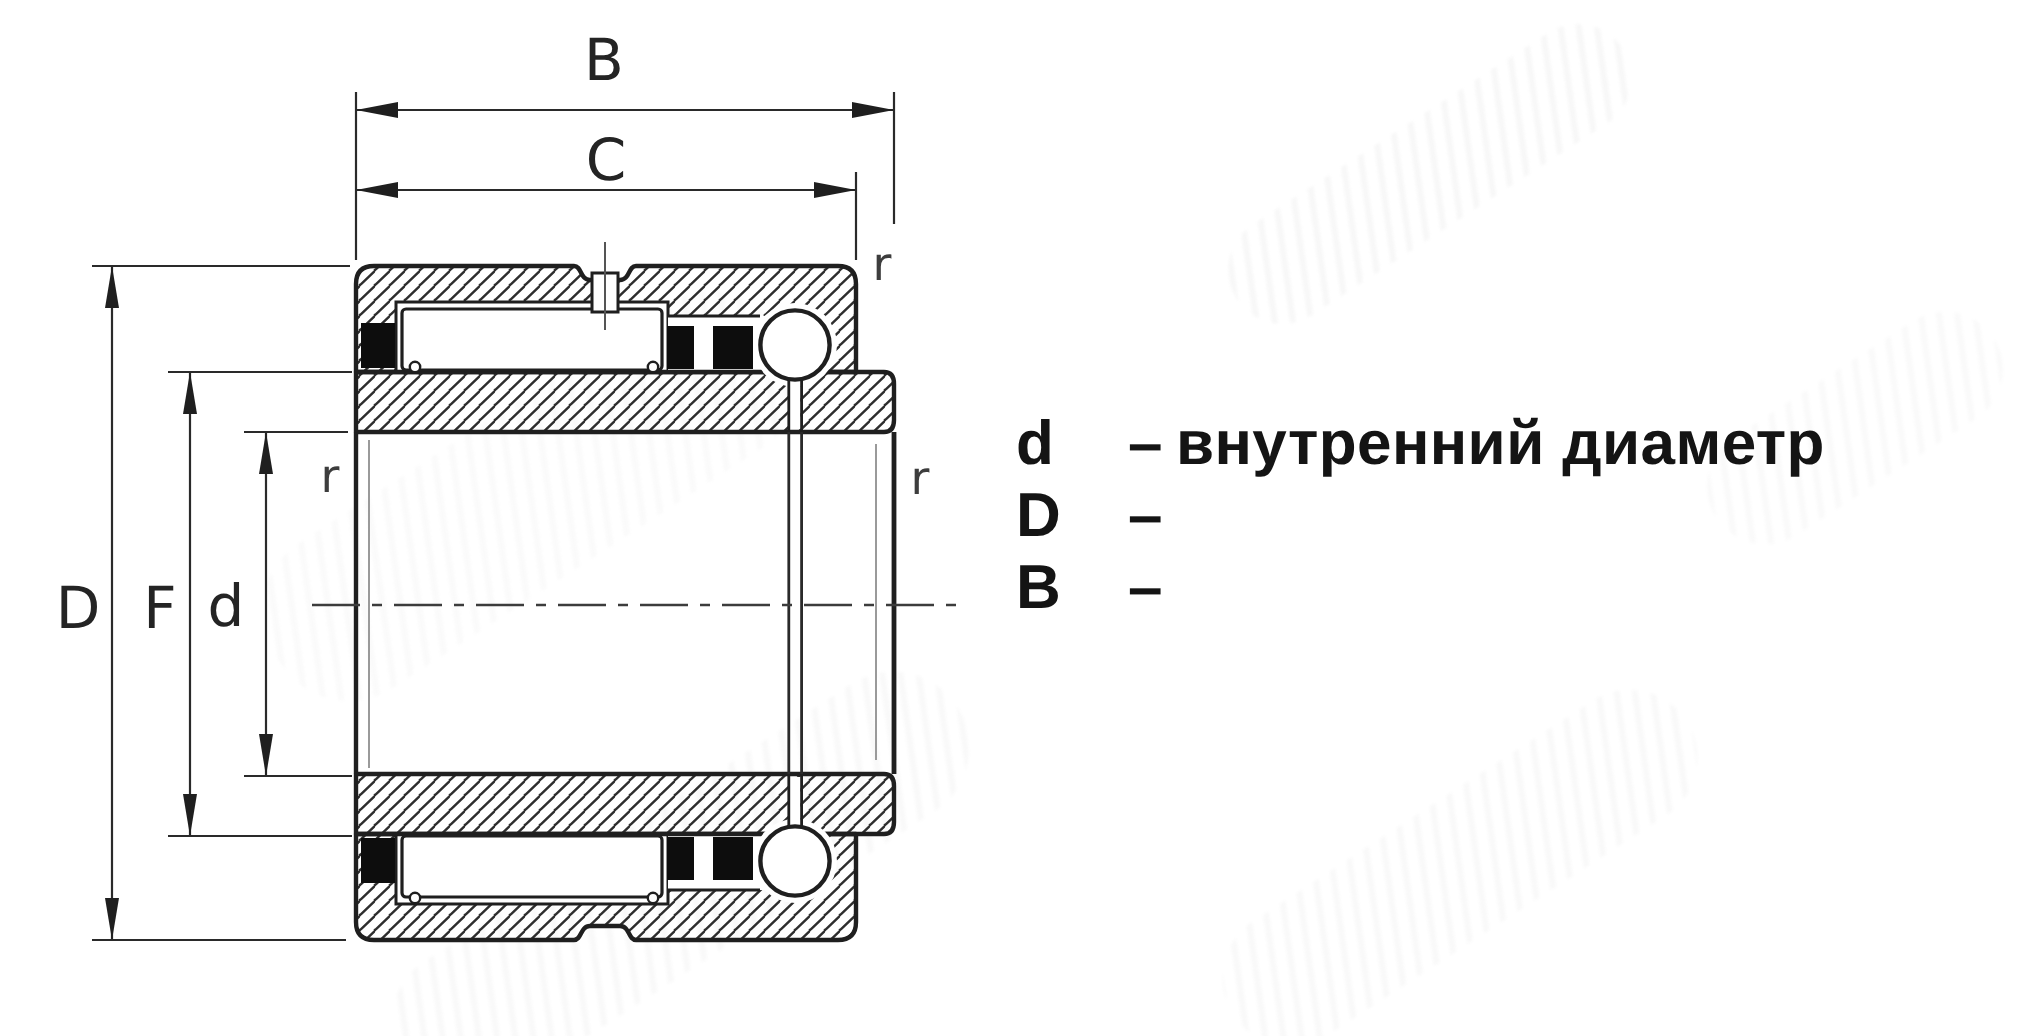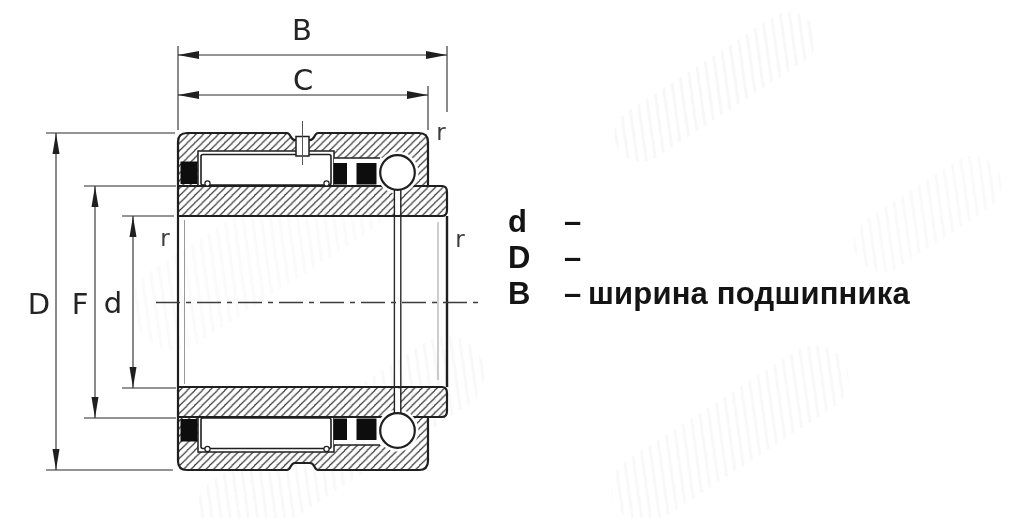--- a/index.html
+++ b/index.html
@@ -153,25 +153,25 @@
       <text class="rlabel" x="165" y="246">r</text>
       <text class="rlabel" x="441" y="140">r</text>
       <text class="rlabel" x="460" y="247">r</text>
     </g>
   </svg>
 
   <div class="legend">
     <div class="legend-row">
       <span class="lk">d</span>
       <span class="ld">–</span>
+      <span class="lt">внутренний диаметр</span>
     </div>
     <div class="legend-row">
       <span class="lk">D</span>
       <span class="ld">–</span>
     </div>
     <div class="legend-row">
       <span class="lk">B</span>
       <span class="ld">–</span>
-      <span class="lt">ширина подшипника</span>
     </div>
   </div>
 
 </div>
 
 </body></html>

